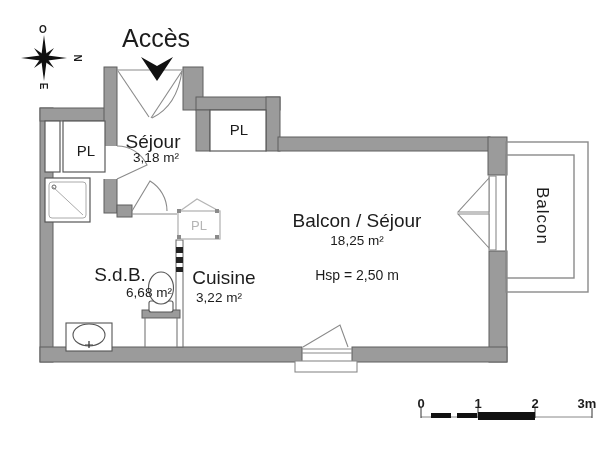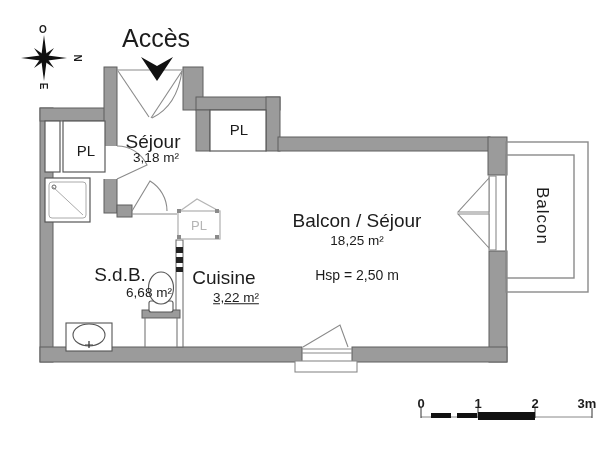--- a/index.html
+++ b/index.html
@@ -156,21 +156,21 @@
   <div class="lbl pl-light" style="left:199px;top:225px;">PL</div>
 
   <div class="lbl room-name" style="left:357px;top:220px;">Balcon / Séjour</div>
   <div class="lbl room-area" style="left:357px;top:241px;">18,25 m²</div>
   <div class="lbl hsp" style="left:357px;top:275px;">Hsp = 2,50 m</div>
 
   <div class="lbl room-name" style="left:120px;top:274px;">S.d.B.</div>
   <div class="lbl room-area" style="left:106px;top:293px;margin-left:43px;">6,68 m²</div>
 
   <div class="lbl room-name" style="left:224px;top:277px;">Cuisine</div>
-  <div class="lbl room-area" style="left:236px;top:298px;text-decoration:underline;">3,22 m²</div>
+  <div class="lbl room-area" style="left:219px;top:298px;">3,22 m²</div>
 
   <div class="lbl balcon rot" style="left:542px;top:216px;">Balcon</div>
 
   <div class="lbl compass-letter" style="left:43px;top:30px;">O</div>
   <div class="lbl compass-letter rot" style="left:77px;top:58px;">N</div>
   <div class="lbl compass-letter rot" style="left:43px;top:86px;">E</div>
 
   <div class="lbl scale-num" style="left:421px;top:403px;">0</div>
   <div class="lbl scale-num" style="left:478px;top:403px;">1</div>
   <div class="lbl scale-num" style="left:535px;top:403px;">2</div>

